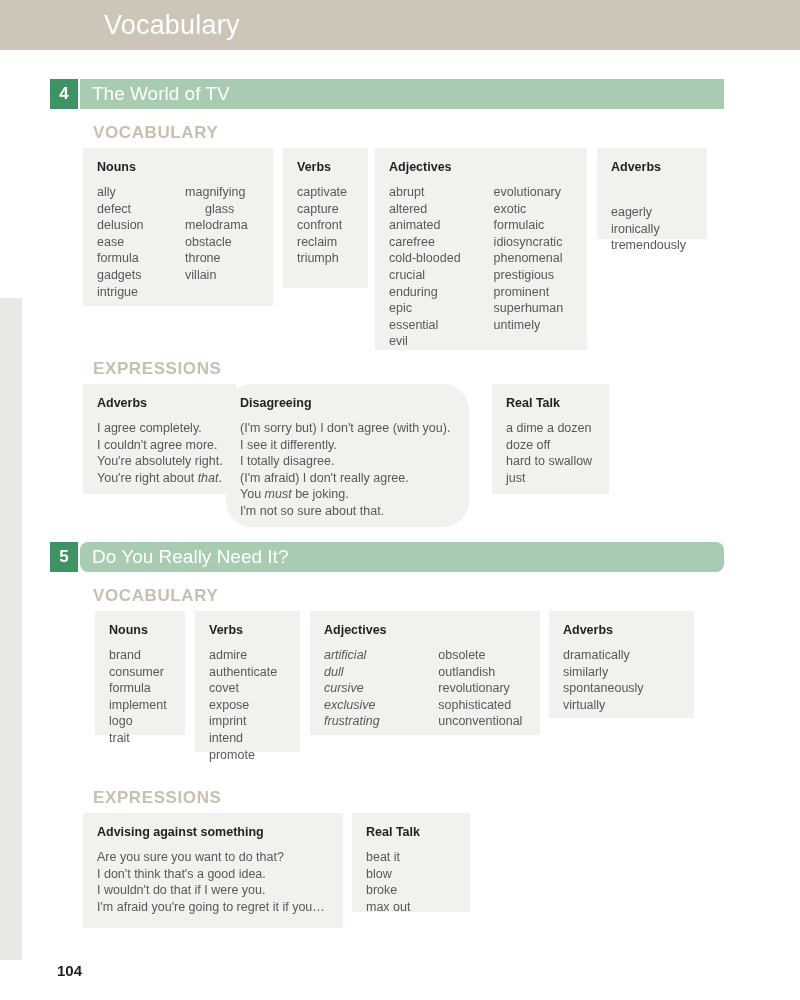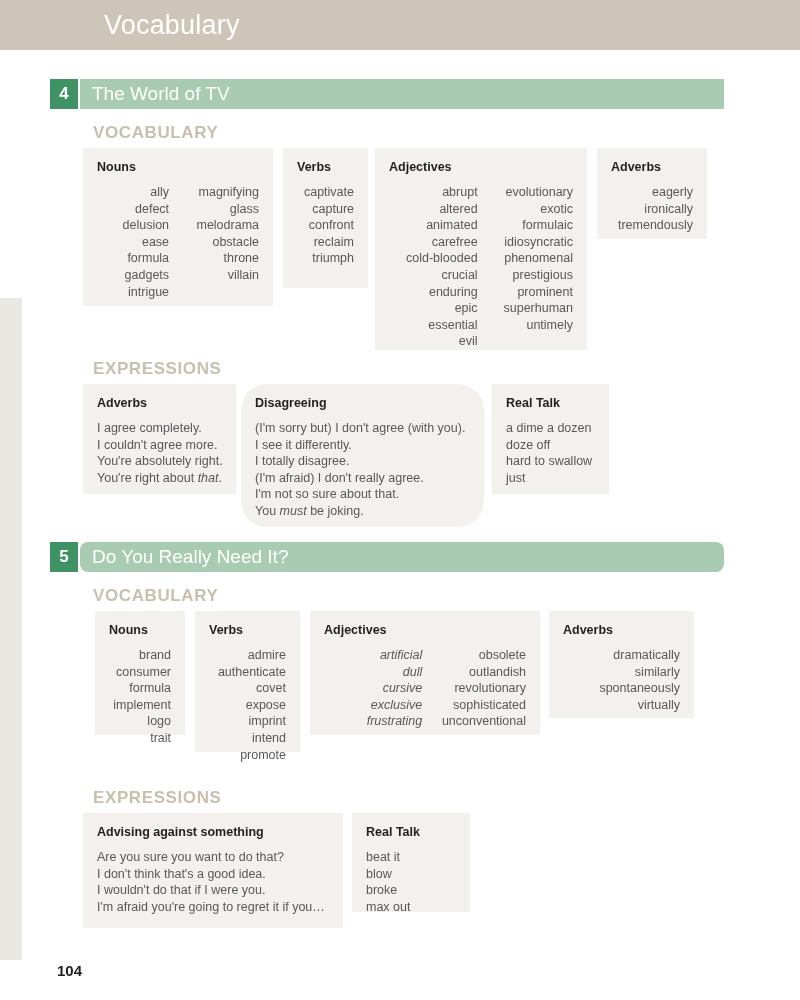--- a/index.html
+++ b/index.html
@@ -101,21 +101,20 @@
     font-size: 12.5px;
     font-weight: bold;
     color: #231f20;
     margin: 0 0 10px 0;
     line-height: 14px;
     white-space: nowrap;
   }
   .cols {
     display: flex;
     gap: 16px;
-    text-align: right;
   }
   .col {
     display: block;
   }
   .word,
   .phrase {
     font-size: 12.5px;
     line-height: 16.6px;
     color: #58585a;
     white-space: nowrap;
@@ -213,45 +212,45 @@
         <div class="word">prestigious</div>
         <div class="word">prominent</div>
         <div class="word">superhuman</div>
         <div class="word">untimely</div>
       </div>
     </div>
   </div>
 <div class="box" id="u4-advs" style="left:597px; top:148px; width:110px; height:91px;">
     <div class="box-title">Adverbs</div>
     <div class="cols">
-      <div class="col" style="width: 88px;">
+      <div class="col" style="width: 88px; margin-top: 20px;">
         <div class="word">eagerly</div>
         <div class="word">ironically</div>
         <div class="word">tremendously</div>
       </div>
     </div>
   </div>
 
 <div class="section-label" style="left:93px; top:359px;">EXPRESSIONS</div>
 
 <div class="box" id="u4-exp0" style="left:83px;  top:384px; width:153px; height:110px;">
     <div class="box-title">Adverbs</div>
     <div class="phrase">I agree completely.</div>
     <div class="phrase">I couldn't agree more.</div>
     <div class="phrase">You're absolutely right.</div>
     <div class="phrase">You're right about <em>that</em>.</div>
   </div>
-<div class="box" id="u4-exp1" style="left:241px; top:384px; width:243px; height:143px;border-radius:26px;">
+<div class="box" id="u4-exp1" style="left:226px; top:384px; width:243px; height:143px;border-radius:26px;">
     <div class="box-title">Disagreeing</div>
     <div class="phrase">(I'm sorry but) I don't agree (with you).</div>
     <div class="phrase">I see it differently.</div>
     <div class="phrase">I totally disagree.</div>
     <div class="phrase">(I'm afraid) I don't really agree.</div>
+    <div class="phrase">You <em>must</em> be joking.</div>
     <div class="phrase">I'm not so sure about that.</div>
-    <div class="phrase">You <em>must</em> be joking.</div>
   </div>
 <div class="box" id="u4-exp2" style="left:492px; top:384px; width:117px; height:110px;">
     <div class="box-title">Real Talk</div>
     <div class="phrase">a dime a dozen</div>
     <div class="phrase">doze off</div>
     <div class="phrase">hard to swallow</div>
     <div class="phrase">just</div>
   </div>
 
 <div class="unit-bar" style="left:50px; top:542px; width:674px;">

